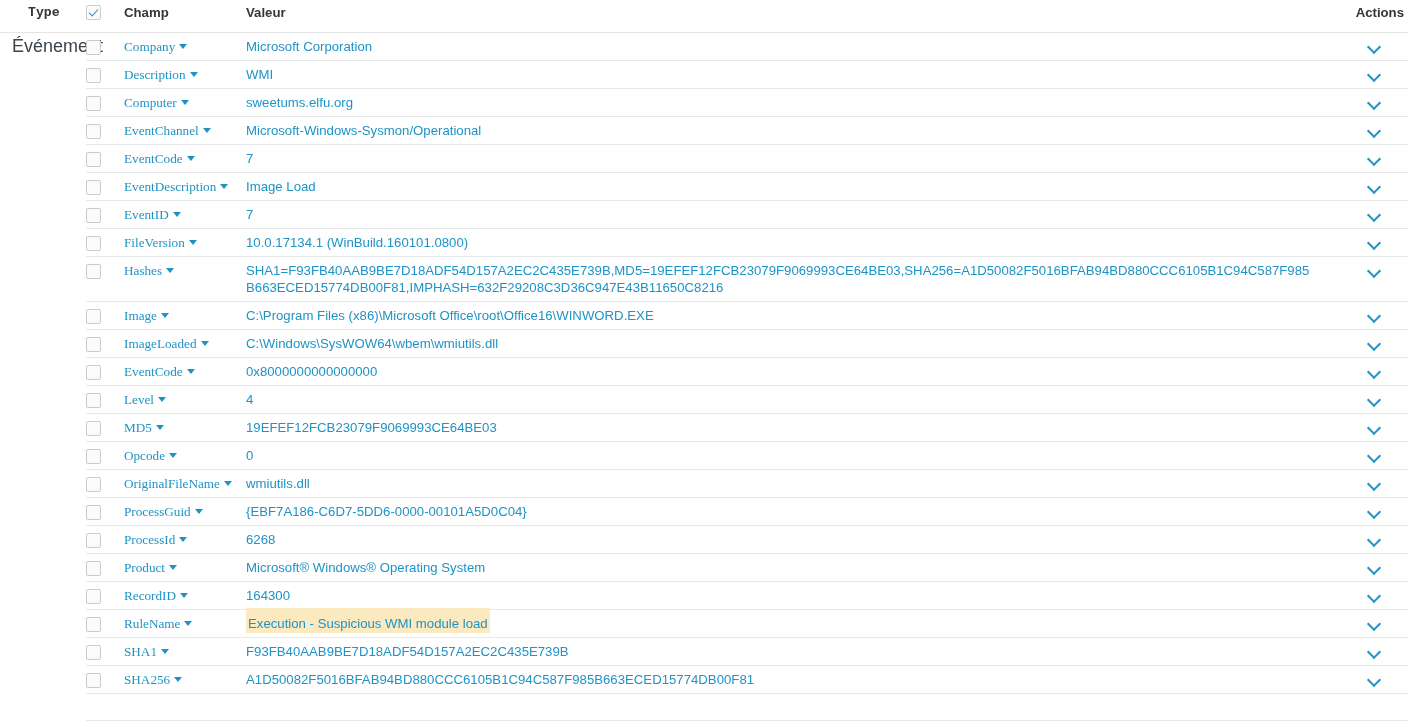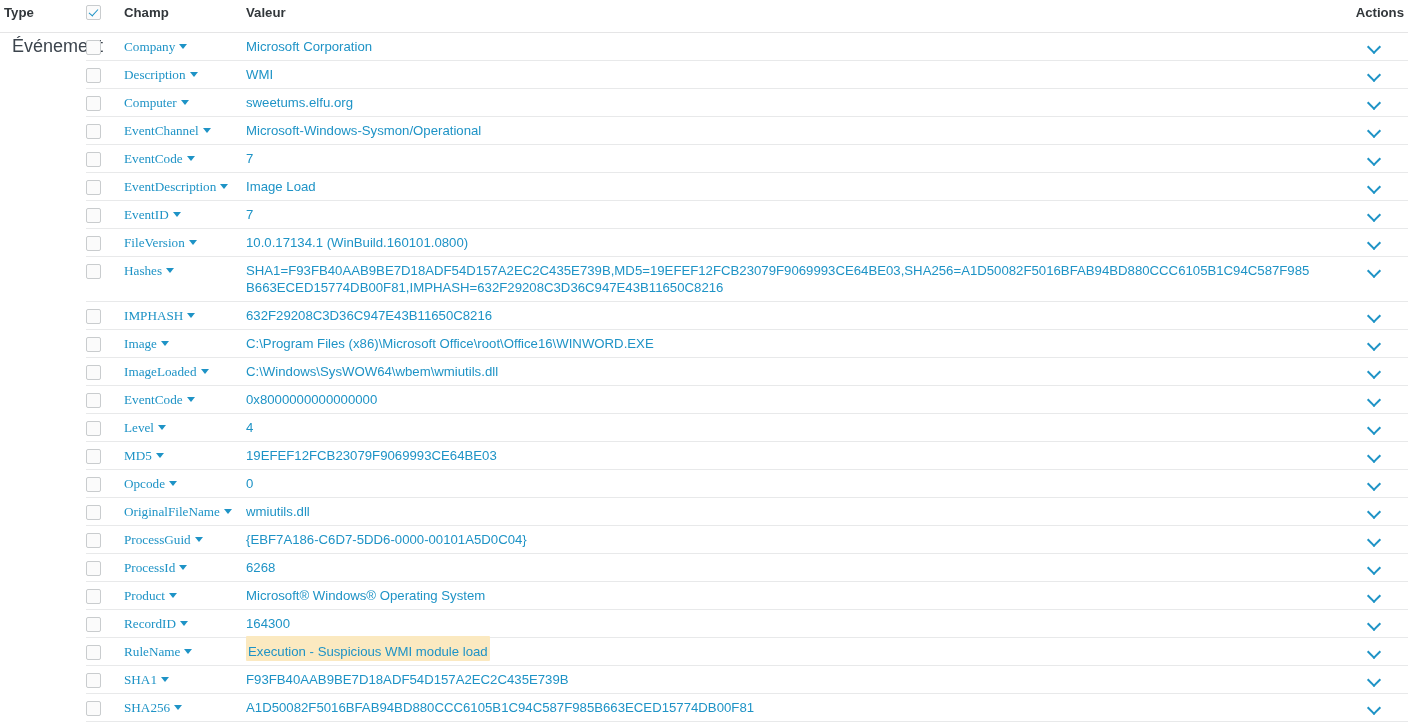--- a/index.html
+++ b/index.html
@@ -39,21 +39,21 @@
     font-size: 13.2px;
     font-weight: bold;
     color: #32373b;
     text-align: left;
     padding: 0 0 7px 0;
     vertical-align: middle;
     border-bottom: 1px solid #e5e5e6;
     height: 32px;
     white-space: nowrap;
   }
-  th.th-type    { padding-left: 4px; }
+  th.th-type    { padding-left: 28px; font-family: Liberation Mono, monospace; }
   th.th-champ   { padding-left: 6px; }
   th.th-valeur  { padding-left: 4px; }
   th.th-actions { text-align: right; padding-right: 4px; }
 
   tbody tr { height: 27px; }
   tbody td {
     border-bottom: 1px solid #e8e9ea;
     padding: 0;
     vertical-align: top;
     line-height: 17px;
@@ -268,28 +268,20 @@
           <td class="td-check"><span class="cbox"></span></td>
           <td class="td-gap"></td>
           <td class="td-champ"><a class="fieldlink">Hashes</a><span class="caret"></span></td>
           <td class="td-valeur"><a class="valuelink">SHA1=F93FB40AAB9BE7D18ADF54D157A2EC2C435E739B,MD5=19EFEF12FCB23079F9069993CE64BE03,SHA256=A1D50082F5016BFAB94BD880CCC6105B1C94C587F985B663ECED15774DB00F81,IMPHASH=632F29208C3D36C947E43B11650C8216</a></td>
           <td class="td-actions"><span class="chev"></span></td>
         </tr>
         <tr>
           <td class="td-type"></td>
           <td class="td-check"><span class="cbox"></span></td>
           <td class="td-gap"></td>
-          <td class="td-champ"><a class="fieldlink">IMPHASH</a><span class="caret"></span></td>
-          <td class="td-valeur"><a class="valuelink">632F29208C3D36C947E43B11650C8216</a></td>
-          <td class="td-actions"><span class="chev"></span></td>
-        </tr>
-        <tr>
-          <td class="td-type"></td>
-          <td class="td-check"><span class="cbox"></span></td>
-          <td class="td-gap"></td>
           <td class="td-champ"><a class="fieldlink">Image</a><span class="caret"></span></td>
           <td class="td-valeur"><a class="valuelink">C:\Program Files (x86)\Microsoft Office\root\Office16\WINWORD.EXE</a></td>
           <td class="td-actions"><span class="chev"></span></td>
         </tr>
         <tr>
           <td class="td-type"></td>
           <td class="td-check"><span class="cbox"></span></td>
           <td class="td-gap"></td>
           <td class="td-champ"><a class="fieldlink">ImageLoaded</a><span class="caret"></span></td>
           <td class="td-valeur"><a class="valuelink">C:\Windows\SysWOW64\wbem\wmiutils.dll</a></td>

